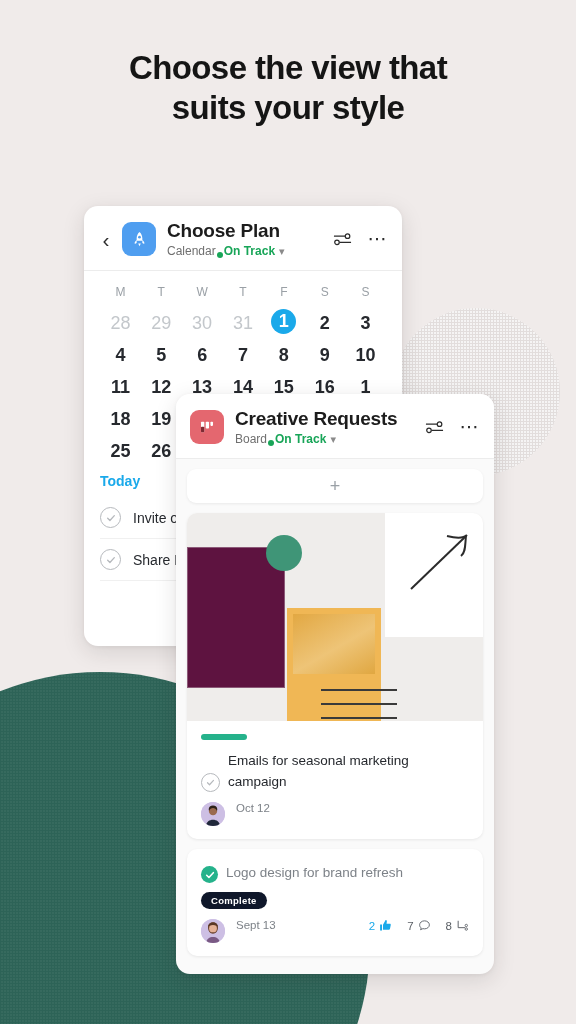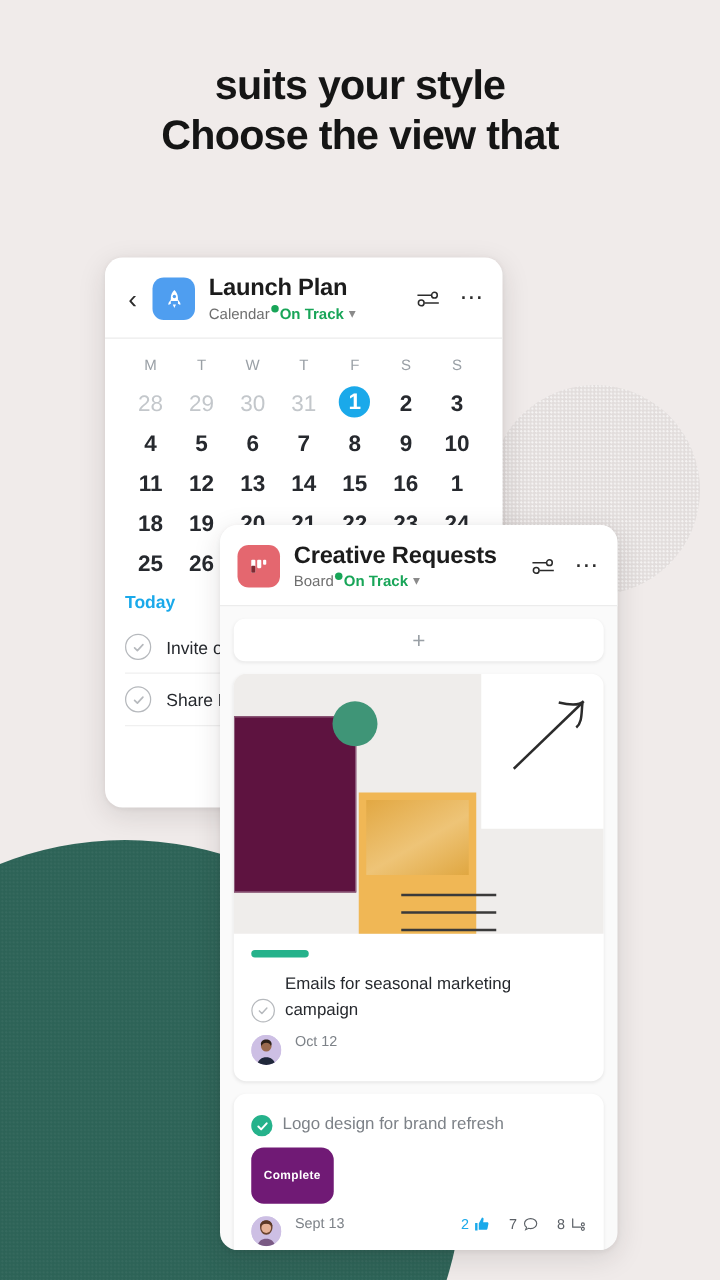--- a/index.html
+++ b/index.html
@@ -110,21 +110,21 @@
   .app-title {
     font-size: 19px;
     font-weight: bold;
     color: #1c1c1c;
     line-height: 22px;
     letter-spacing: -0.2px;
     white-space: nowrap;
   }
   .app-sub {
     display: flex;
-    align-items: flex-start;
+    align-items: flex-end;
     gap: 1px;
     margin-top: 2px;
     font-size: 12px;
     color: #6f6f6f;
     white-space: nowrap;
   }
   .status-dot {
     width: 6px;
     height: 6px;
     border-radius: 50%;
@@ -221,21 +221,21 @@
   .check-ring svg { display: block; }
   .task-text {
     font-size: 14px;
     color: #26292e;
     white-space: nowrap;
   }
 
   
   .card-board {
     left: 176px;
-    top: 420px;
+    top: 394px;
     width: 318px;
     height: 580px;
     background: #fafafa;
   }
   .card-board .app-header { background: #ffffff; }
   .board-body {
     padding: 10px 11px 12px 11px;
     box-sizing: border-box;
   }
   .add-card {
@@ -342,23 +342,23 @@
     background: #25b28b;
     flex: 0 0 auto;
     margin-top: 2px;
     display: flex;
     align-items: center;
     justify-content: center;
   }
   .badge-complete {
     display: inline-block;
     margin: 9px 0 0 14px;
-    padding: 17px 10px;
+    padding: 3px 10px;
     border-radius: 10px;
-    background: #701a75;
+    background: #0f172a;
     color: #ffffff;
     font-size: 9.5px;
     font-weight: bold;
     letter-spacing: 0.3px;
   }
   .card-footer {
     display: flex;
     align-items: flex-start;
     padding: 10px 14px 13px 14px;
   }
@@ -388,38 +388,38 @@
   }
   .metric.liked { color: #1aa9ea; }
 </style>
 </head>
 <body>
 
 <div class="bg-circle-texture"></div>
 <div class="bg-circle-green"></div>
 
 <div class="headline">
+  <span>Choose the view that</span>
   <span>suits your style</span>
-  <span>Choose the view that</span>
 </div>
 
 <div class="card card-calendar">
 
   <div class="app-header">
     <div class="back-chevron">‹</div>
     <div class="app-icon blue">
       <svg width="19" height="19" viewBox="0 0 24 24" aria-hidden="true">
         <path d="M12 2.4c2.4 2.1 3.6 5 3.6 8.2v3.1H8.4v-3.1c0-3.2 1.2-6.1 3.6-8.2z" fill="#ffffff"></path>
         <circle cx="12" cy="9.1" r="1.7" fill="#4f9ef0"></circle>
         <path d="M8.4 12.2 6 15.6v2.2l2.4-1.4zM15.6 12.2l2.4 3.4v2.2l-2.4-1.4z" fill="#ffffff"></path>
         <path d="M10.4 17.2h3.2l-1.6 3.4z" fill="#ffffff"></path>
       </svg>
     </div>
     <div class="app-meta">
-      <div class="app-title">Launch Plan</div>
+      <div class="app-title">Choose Plan</div>
       <div class="app-sub">
         <span>Calendar</span>
         <span class="status-dot"></span>
         <span class="status-text">On Track</span>
         <span class="sub-chevron">▾</span>
       </div>
     </div>
     <div class="header-actions">
       <svg class="icon-filter" viewBox="0 0 20 14">
         <line x1="1" y1="4" x2="13" y2="4" stroke="#2b2b2b" stroke-width="1.3"></line>

